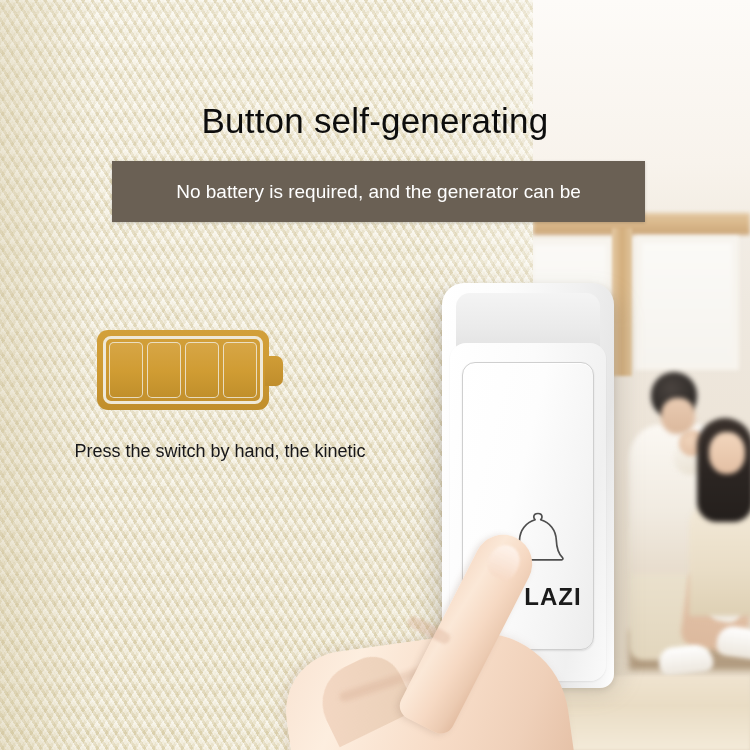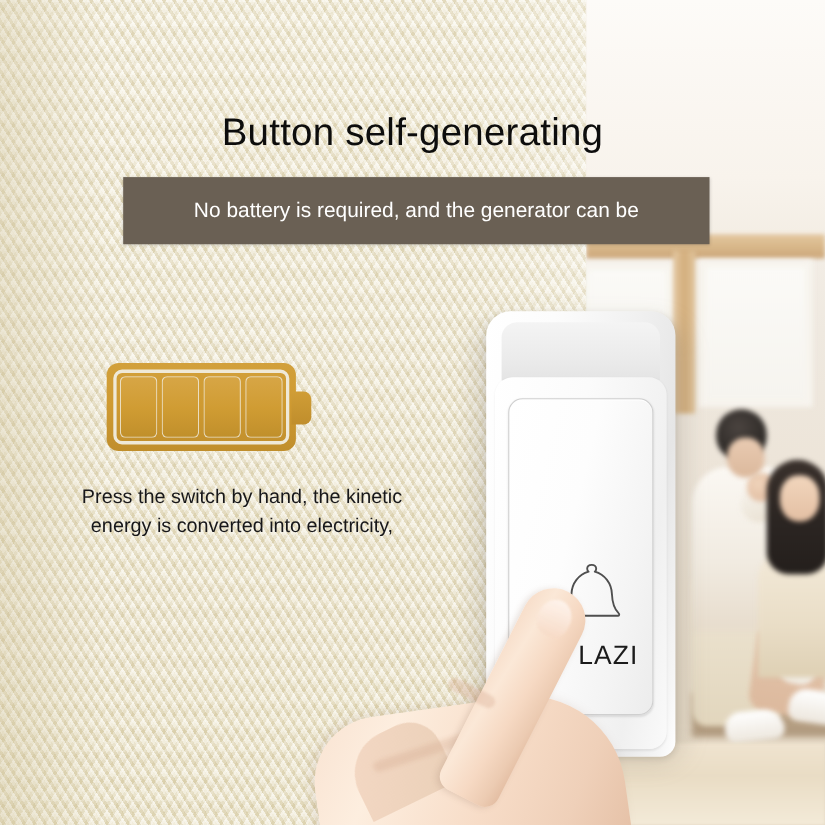--- a/index.html
+++ b/index.html
@@ -334,21 +334,21 @@
     left: 505px; top: 508px;
     width: 66px; height: 62px;
   }
   .brand {
     position: absolute;
     left: 478px; top: 583px;
     width: 150px;
     font-size: 24px;
     letter-spacing: 1px;
     color: #1b1b1b;
-    font-weight: 400;
+    font-weight: 700;
     text-align: center;
   }
 
   
   .hand {
     position: absolute;
     left: 296px; top: 520px;
     width: 300px; height: 230px;
   }
   .finger {
@@ -461,21 +461,20 @@
         <div class="battery-cell"></div>
         <div class="battery-cell"></div>
         <div class="battery-cell"></div>
       </div>
     </div>
     <div class="battery-tip"></div>
   </div>
 
   <div class="body-copy">
     <span>Press the switch by hand, the kinetic</span>
-    <span>energy is converted into electricity,</span>
   </div>
 
   <div class="device">
     <div class="device-shadow"></div>
     <div class="device-body"></div>
     <div class="device-top-band"></div>
     <div class="device-faceplate"></div>
     <div class="device-button"></div>
   </div>
 

